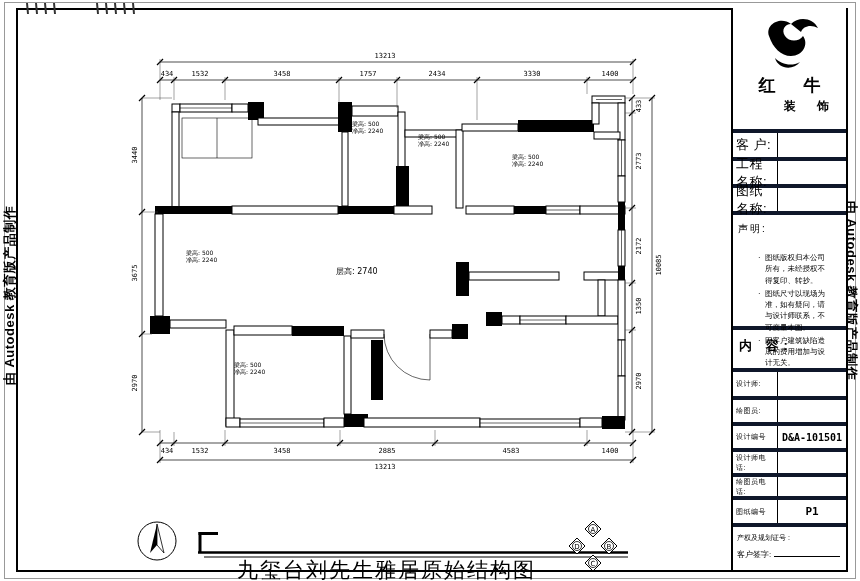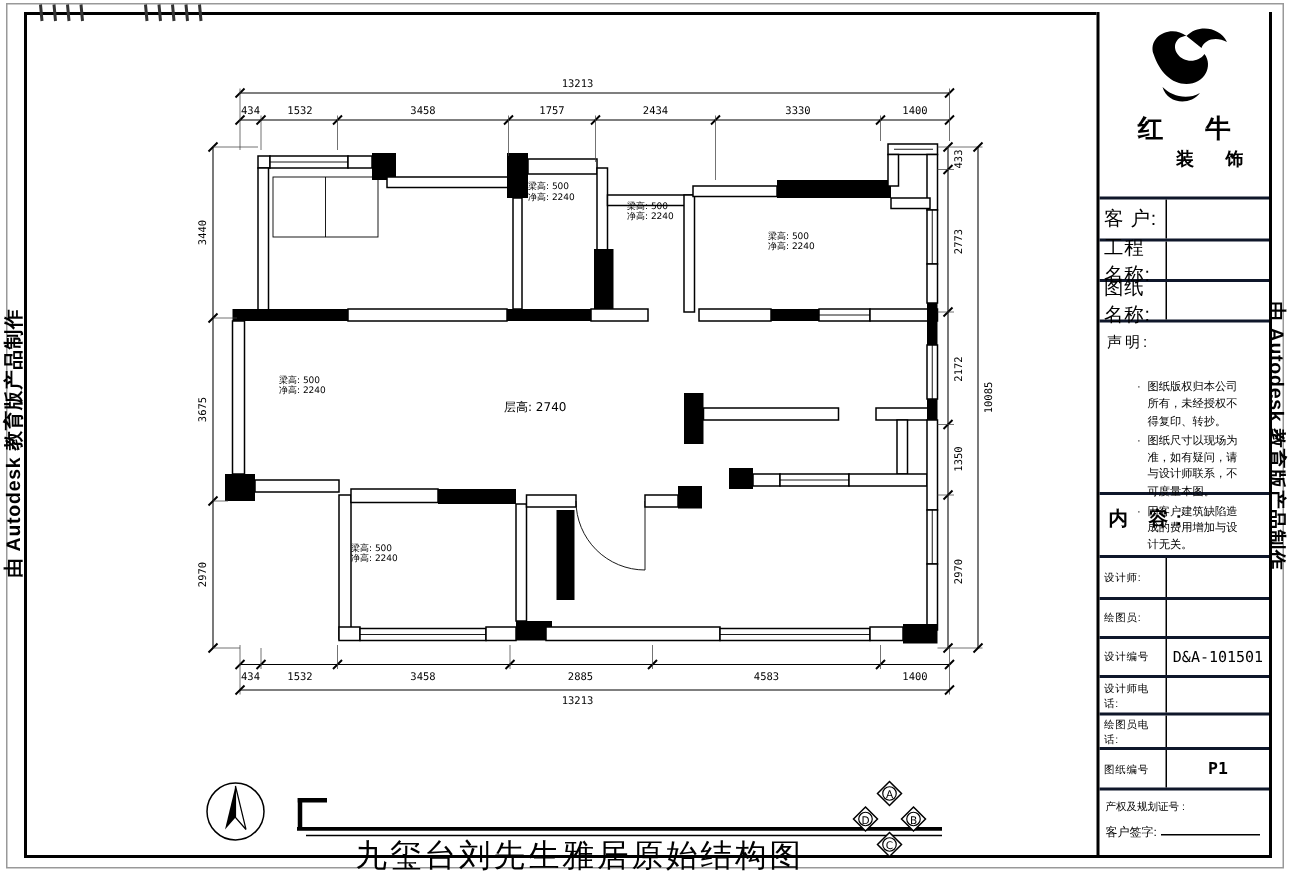--- a/index.html
+++ b/index.html
@@ -19,34 +19,34 @@
     text-align:center;letter-spacing:0.5px;color:#000;
   }
   #wm-left{left:-97px;top:288px;transform:rotate(-90deg);}
   #wm-right{left:747px;top:283px;transform:rotate(90deg);}
 
   
   #titleblock{
     left:731px;top:8px;width:115px;height:562px;border-left:2px solid #000;
     display:flex;flex-direction:column;box-sizing:border-box;background:#fff;
   }
-  .tb-sec{border-bottom:2px solid #0f172a;box-sizing:border-box;flex-shrink:0;}
+  .tb-sec{border-bottom:4px solid #0f172a;box-sizing:border-box;flex-shrink:0;}
   #tb-logo{height:125px;position:relative;}
   .brand-name{font-family:"DejaVu Serif","Liberation Serif",serif;font-weight:bold;
     font-size:17px;letter-spacing:11px;text-align:center;margin-top:66px;text-indent:11px;}
-  .brand-suffix{font-family:Liberation Serif, serif;font-weight:bold;
+  .brand-suffix{font-family:Liberation Sans, sans-serif;font-weight:bold;
     font-size:12px;letter-spacing:9px;text-align:right;padding-right:8px;margin-top:1px;}
   #bull-svg{position:absolute;left:22px;top:6px;}
 
   .tb-row{display:flex;box-sizing:border-box;}
   .tb-label{width:45px;padding:1px 3px;font-size:13px;display:flex;align-items:center;
     border-right:1px solid #000;box-sizing:border-box;letter-spacing:0.5px;}
   .tb-label.sm{font-size:7px;}
   .tb-value{flex:1;display:flex;align-items:center;justify-content:center;
-    font-family:"DejaVu Sans Mono","Liberation Mono",monospace;font-size:10px;}
+    font-family:"DejaVu Sans Mono","Liberation Mono",monospace;font-size:10px;font-weight:bold;}
   .tb-value.big{font-size:11px;font-weight:bold;}
 
   #tb-statement{height:115px;padding:6px 5px;font-size:7.5px;line-height:1.5;}
   #tb-statement .heading{font-size:10px;letter-spacing:2px;margin:0 0 4px 0;}
   #tb-statement ul{margin:16px;padding:0 0 0 4px;list-style:none;}
   #tb-statement li{margin-bottom:2px;padding-left:7px;position:relative;}
   #tb-statement li::before{content:"·";position:absolute;left:0;top:0;}
 
   #tb-content{height:42px;padding:7px 6px;font-size:13px;letter-spacing:5px;font-weight:bold;}
 

